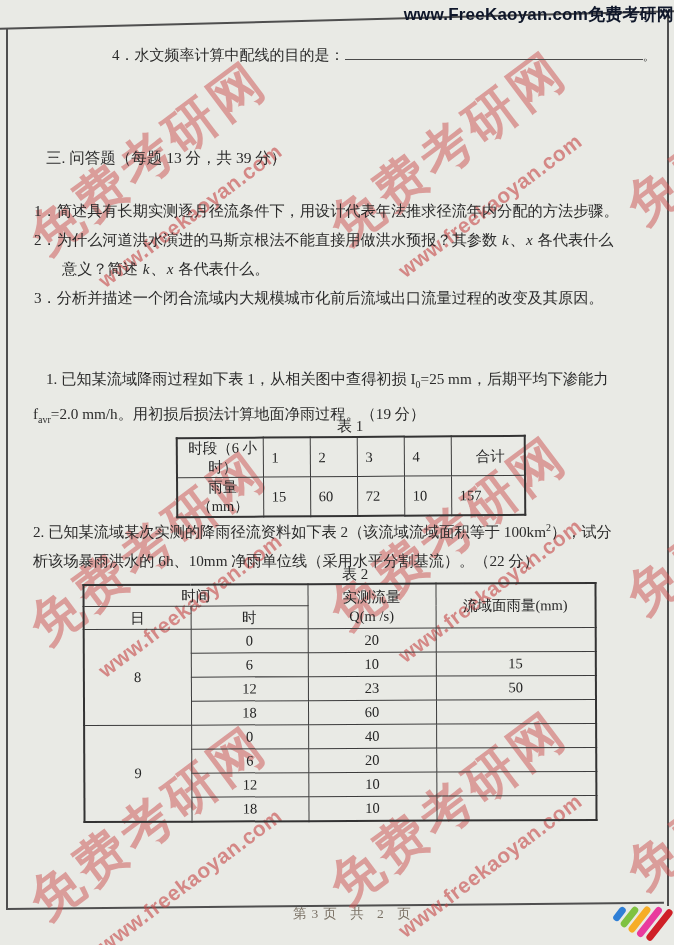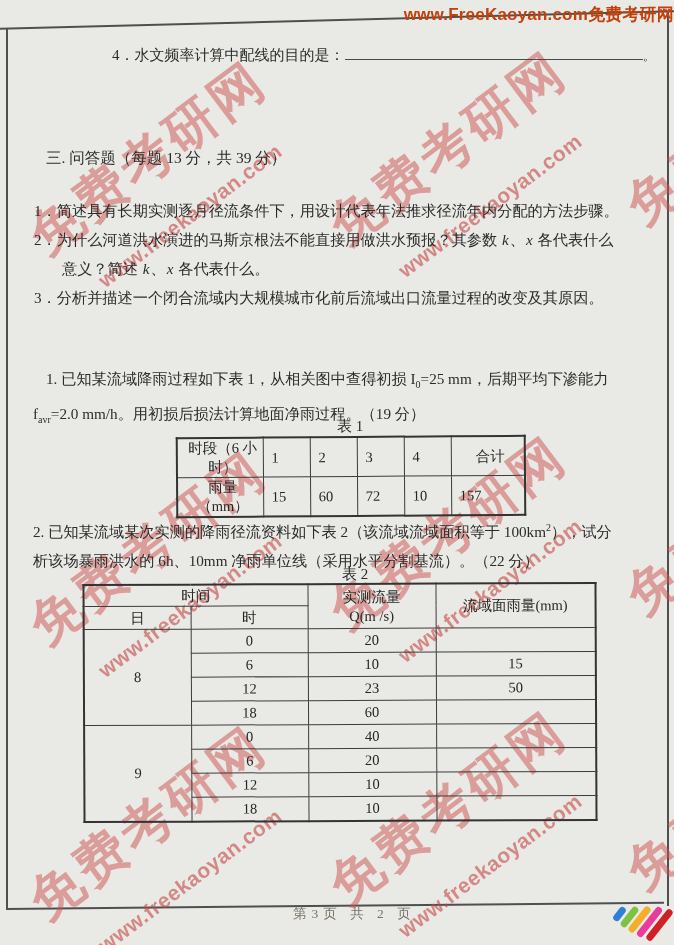--- a/index.html
+++ b/index.html
@@ -16,21 +16,21 @@
   .frame-bottom{left:6px;top:908px;width:658px;height:2px;transform:rotate(-0.55deg);transform-origin:left center;}
 
   
   .wm{position:absolute;transform:rotate(-37deg);transform-origin:0 0;pointer-events:none;z-index:1;white-space:nowrap;}
   .wm-big{font-size:52px;font-weight:700;letter-spacing:4px;color:rgba(204,80,80,0.50);font-family:"Liberation Serif",serif;}
   .wm-small{font-size:21px;font-weight:700;letter-spacing:0.5px;color:rgba(198,70,70,0.60);margin:24px 0 0 28px;font-family:"Liberation Sans",sans-serif;}
 
   .content{position:absolute;inset:0;z-index:2;}
   .abs{position:absolute;}
 
-  .site-header{right:0;top:3px;font-family:"Liberation Sans",sans-serif;font-weight:700;font-size:17px;color:#c2410c;letter-spacing:0.2px;}
+  .site-header{right:0;top:3px;font-family:"Liberation Sans",sans-serif;font-weight:700;font-size:17px;color:#0f172a;letter-spacing:0.2px;}
 
   .fillrow{font-size:15px;white-space:nowrap;margin-left:28px;}
   .blank{display:inline-block;border-bottom:1.5px solid #4a4a4a;height:15px;vertical-align:baseline;}
   .b1{width:298px;} .b2{width:432px;}
   .period{font-size:13px;}
 
   .sec-title{font-size:15.5px;left:46px;}
   .para{font-size:15.2px;line-height:29px;}
   .hang{padding-left:28px;}
   .var{font-style:italic;padding:0 1px;}

